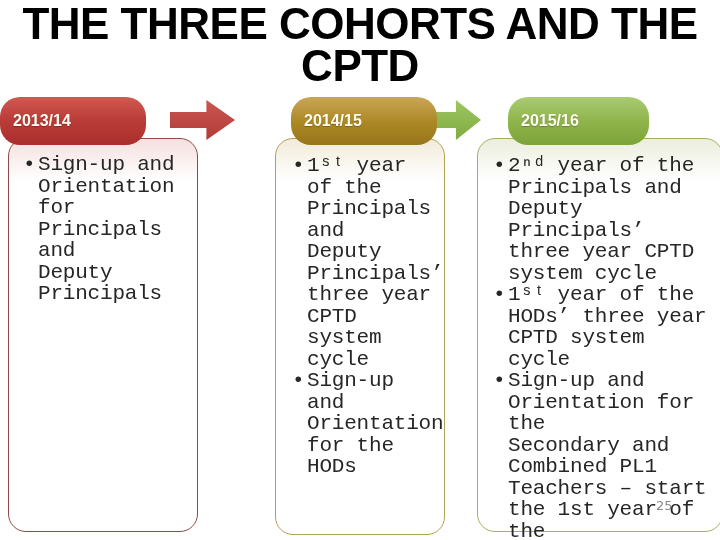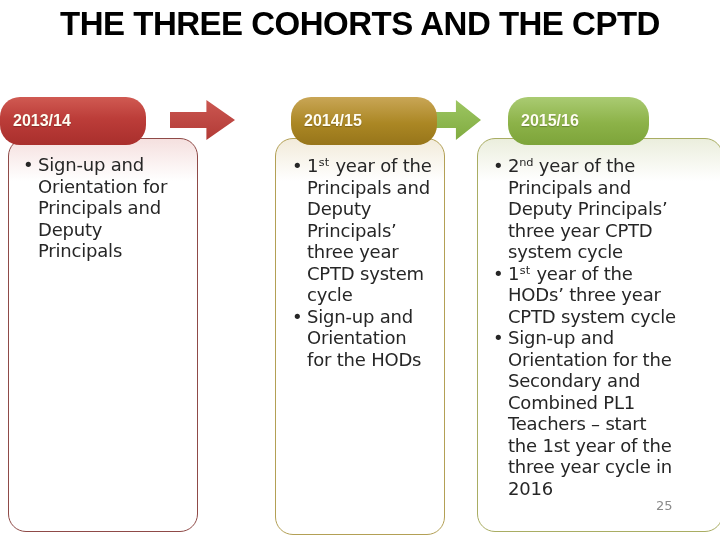--- a/index.html
+++ b/index.html
@@ -10,21 +10,21 @@
     overflow: hidden;
     font-family: "DejaVu Sans", sans-serif;
   }
 
   
   .title {
     position: absolute; top: 3px; left: 0; width: 720px;
     text-align: center;
     font-family: "Liberation Sans", sans-serif;
     font-weight: 700;
-    font-size: 33px;
+    font-size: 44px;
     line-height: 42px;
     color: #000000;
     letter-spacing: -0.5px;
   }
 
   
   .yr {
     position: absolute; top: 97px; height: 48px;
     box-sizing: border-box;
     border-radius: 20px;
@@ -72,25 +72,26 @@
     left: 477px; width: 246px; height: 394px;
     border: 1px solid #a9ad63;
     background: linear-gradient(180deg, #ebeedd 0px, #ffffff 42px);
     padding: 16px 8px 8px 13px;
   }
 
   ul.bullets { list-style: none; margin: 0; padding: 0; }
   ul.bullets li {
     position: relative;
     padding-left: 17px;
-    font-size: 18px;
+    font-size: 21px;
     line-height: 21.5px;
     letter-spacing: -0.2px;
     color: #262626;
     white-space: pre-line;
+    font-family: Liberation Mono, monospace;
   }
   ul.bullets li::before {
     content: "\2022";
     position: absolute;
     left: 2px; top: 0;
     color: #262626;
   }
 
   .pagenum {
     position: absolute; left: 656px; top: 498px;

